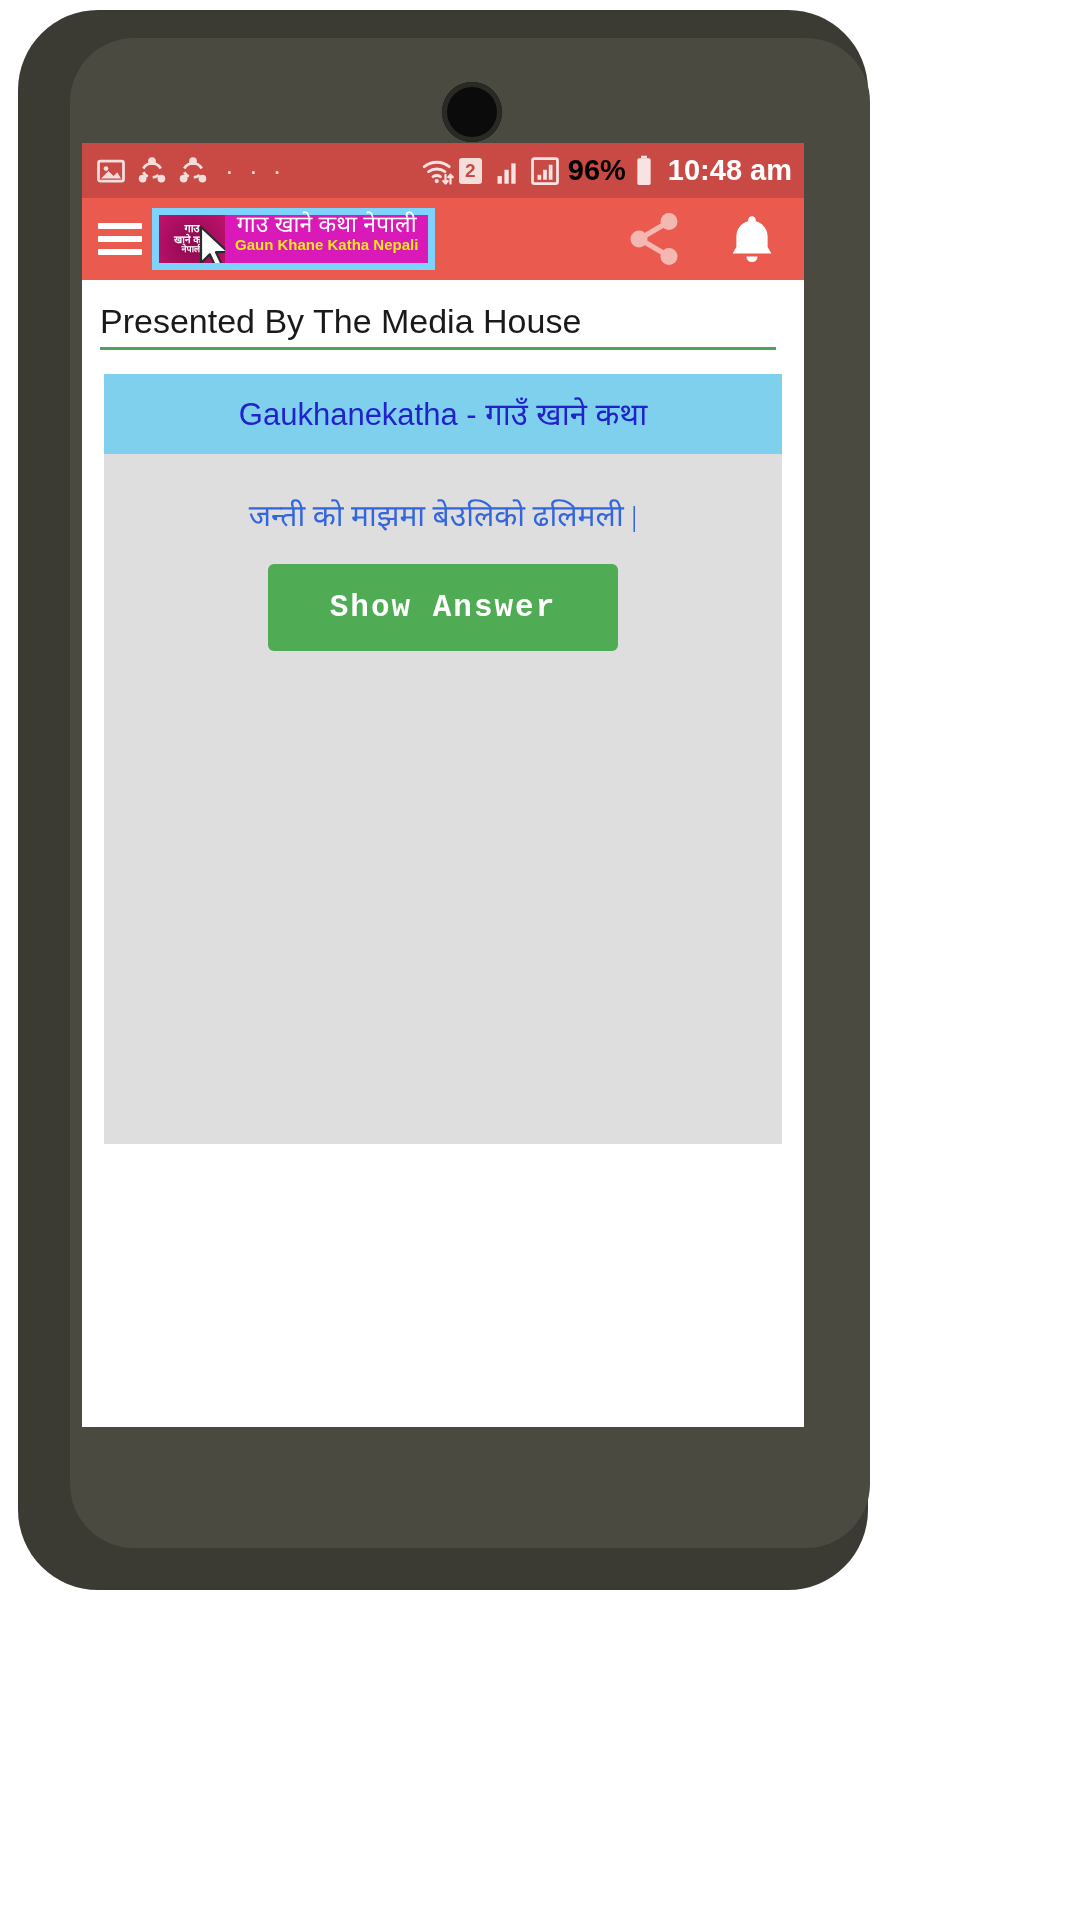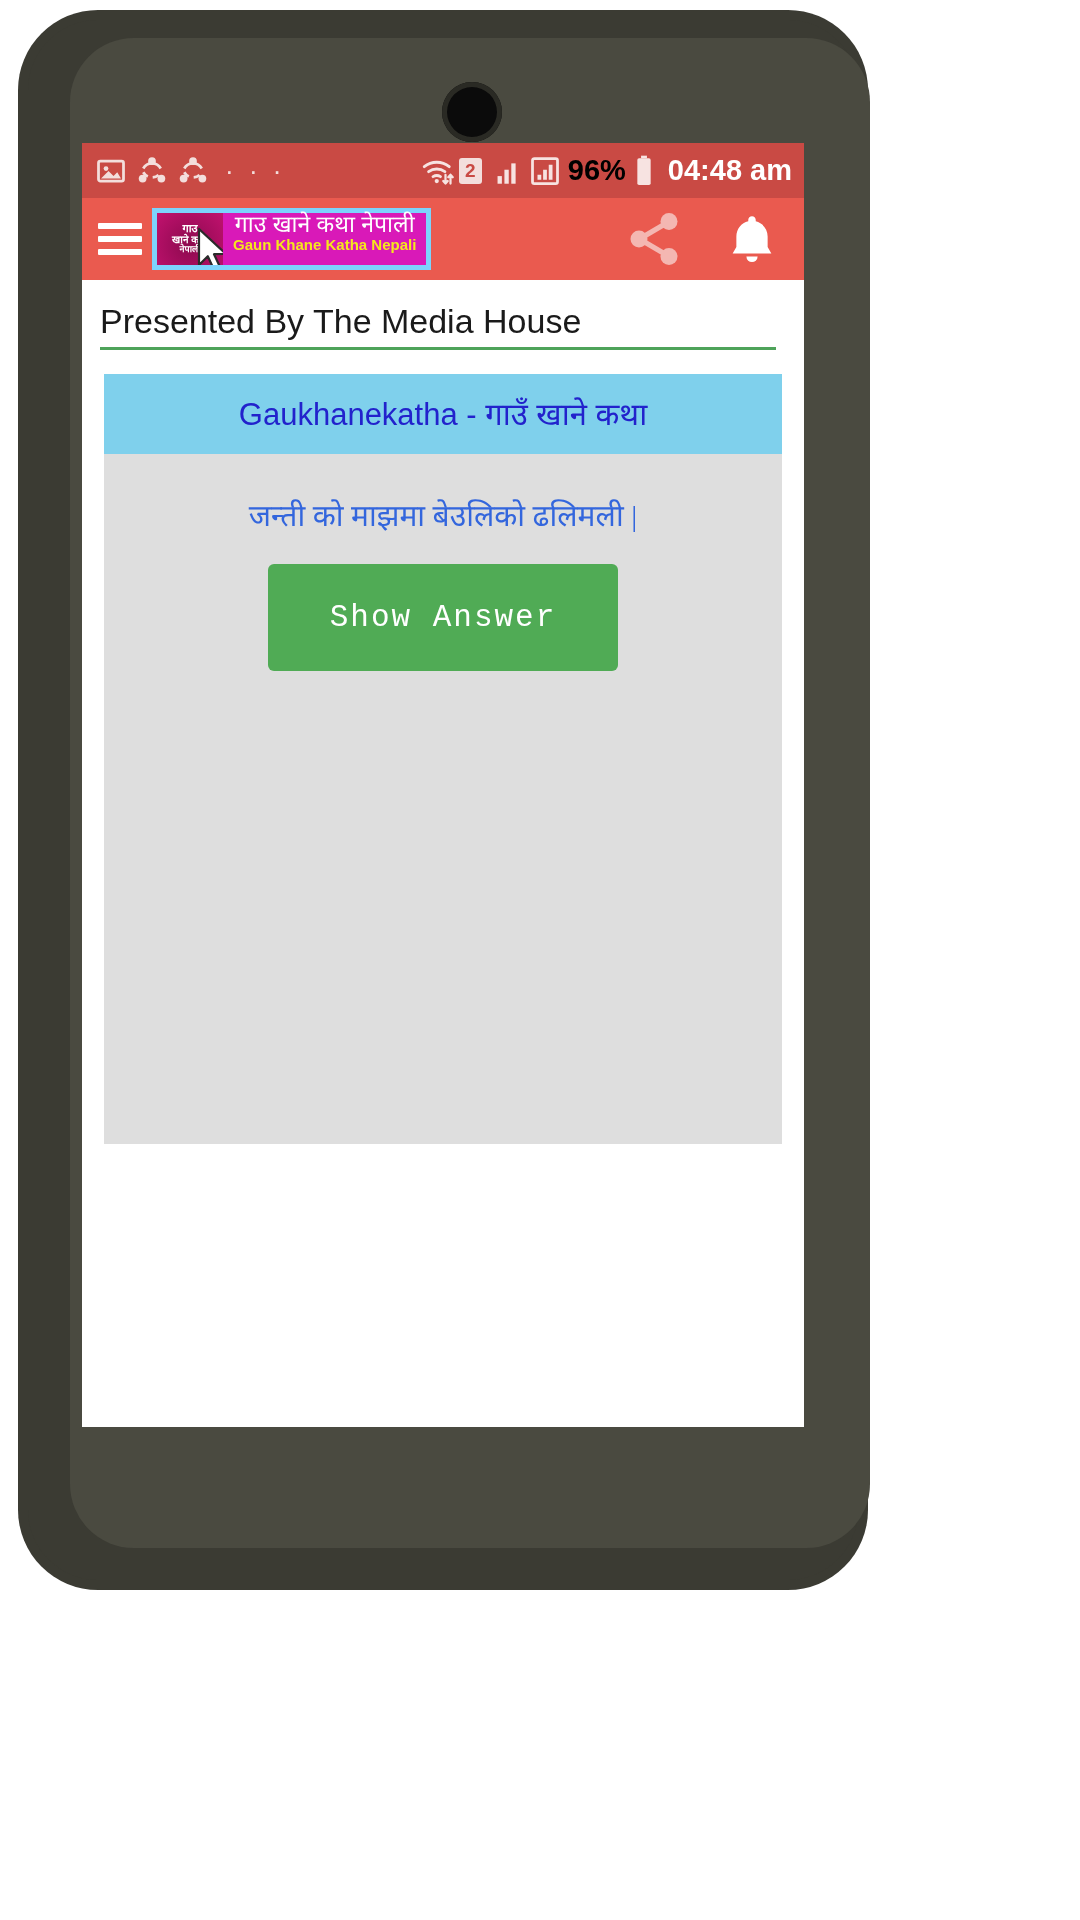--- a/index.html
+++ b/index.html
@@ -77,21 +77,21 @@
     align-items: center;
     padding: 0 16px 0 16px;
   }
   #hamburger { width: 44px; display: flex; flex-direction: column; gap: 7px; cursor: pointer; margin-right: 10px;}
   #hamburger span { display: block; height: 6px; background: #ffffff; border-radius: 1px; }
 
   #logo-banner {
     height: 62px;
     display: flex;
     align-items: stretch;
-    border: 5px solid #7dd3fc;
+    border: 7px solid #7dd3fc;
   }
   #logo-square {
     width: 66px;
     background: radial-gradient(circle at 50% 62%, #8d0a4e 0%, #a40d5d 45%, #c2126f 100%);
     position: relative;
     display: flex; flex-direction: column;
     align-items: center; justify-content: center;
     overflow: hidden;
   }
   #logo-square .lg {
@@ -139,25 +139,25 @@
     line-height: 1.45;
     font-family: Liberation Serif, serif;
   }
   #show-answer-button {
     display: inline-block;
     margin-top: 26px;
     background: #50ab55;
     color: #ffffff;
     border: none;
     border-radius: 6px;
-    padding: 36px 0;
+    padding: 26px 0;
     width: 350px;
     font-family: "Liberation Mono", monospace;
     font-size: 31px;
-    font-weight: normal;
+    font-weight: bold;
     letter-spacing: 2px;
     cursor: pointer;
   }
 
   
   #screen-bottom { background: #ffffff; height: 330px; }
 </style>
 </head>
 <body>
 
@@ -211,21 +211,21 @@
         <rect x="1" y="2" width="20" height="20" rx="1.5" fill="none" stroke="#f7e3e1" stroke-width="2.2"></rect>
         <rect x="5" y="15" width="3" height="4" fill="#f7e3e1"></rect>
         <rect x="9.5" y="11" width="3" height="8" fill="#f7e3e1"></rect>
         <rect x="14" y="7" width="3" height="12" fill="#f7e3e1"></rect>
       </svg>
       <span class="sb-text">96%</span>
       <svg class="sb-icon" width="18" height="32" viewBox="0 0 12 24">
         <rect x="3.8" y="0.5" width="4.4" height="2" fill="#f7e3e1"></rect>
         <rect x="1" y="2.5" width="10" height="20" rx="1.3" fill="#f7e3e1"></rect>
       </svg>
-      <span class="sb-time">04:48 am</span>
+      <span class="sb-time">10:48 am</span>
     </div>
   </div>
 
   <div id="app-bar">
     <div id="hamburger">
       <span></span>
       <span></span>
       <span></span>
     </div>
 

